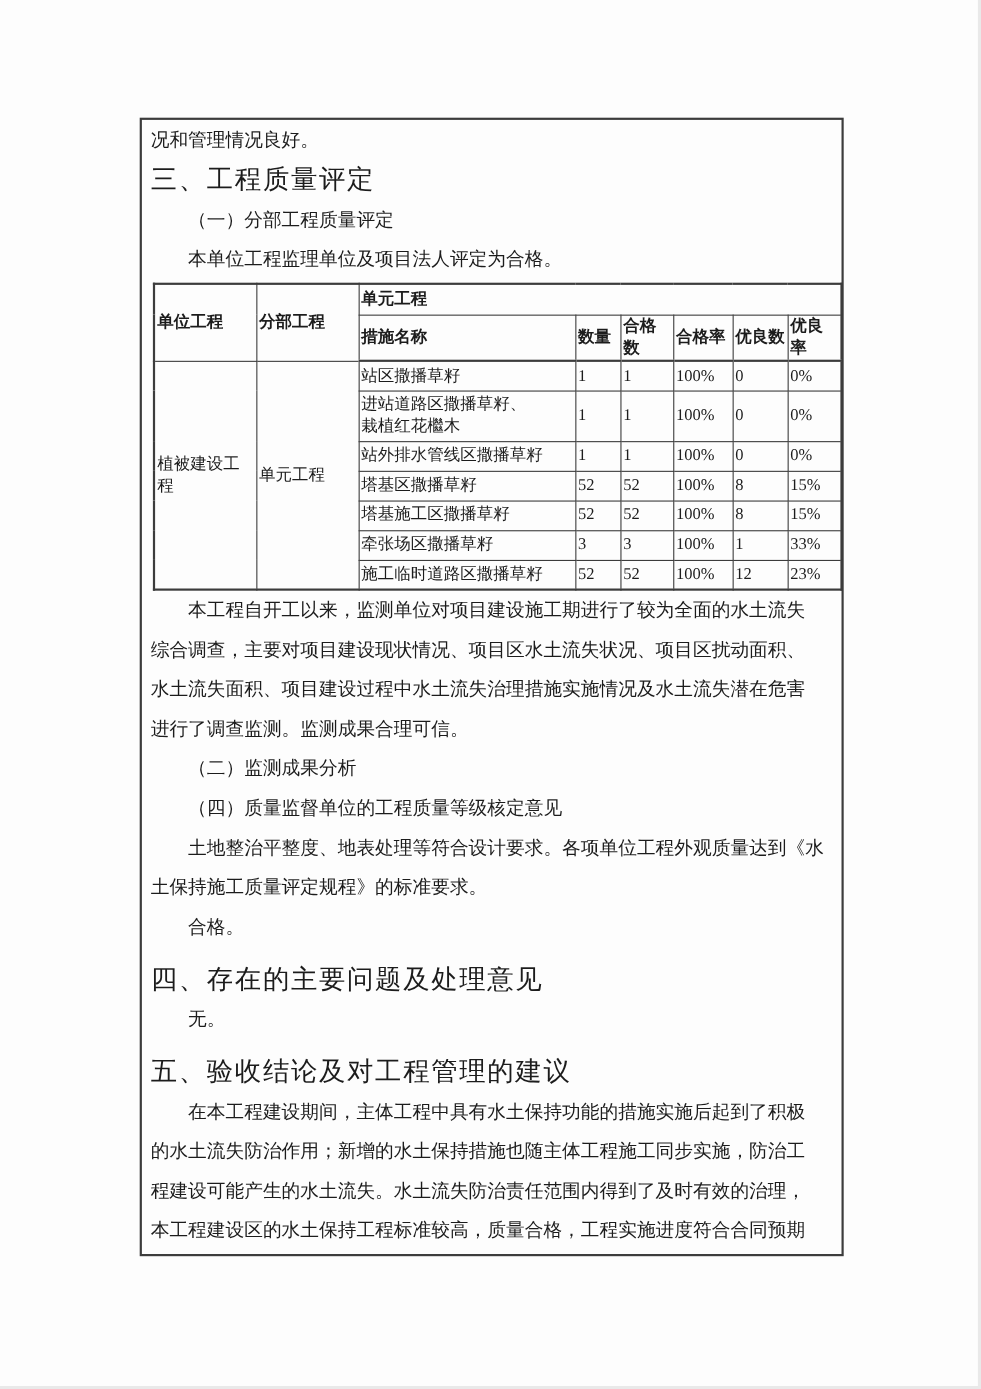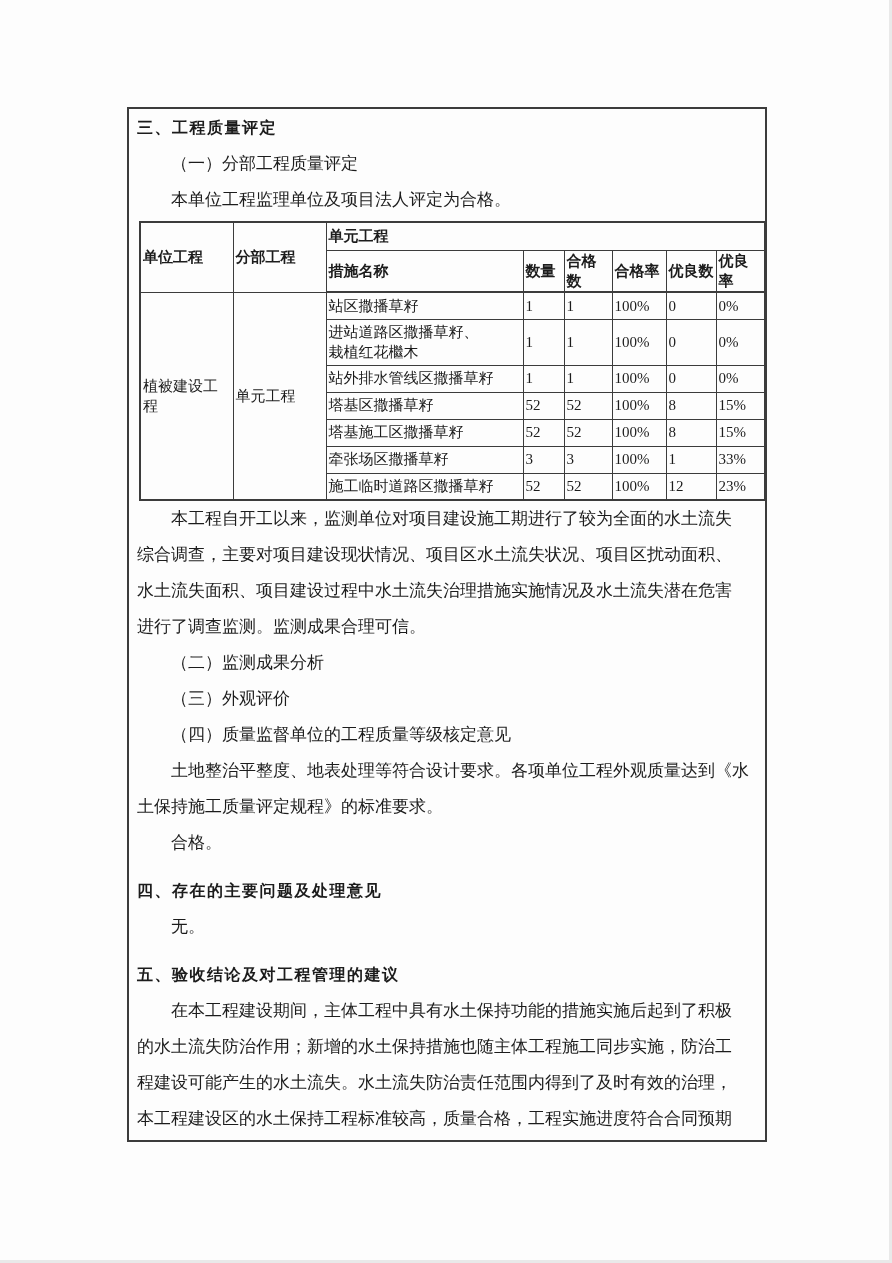--- a/index.html
+++ b/index.html
@@ -25,23 +25,23 @@
     background: #fdfdfd;
   }
   .t {
     font-size: 17px;
     line-height: 36px;
     white-space: pre-line;
     text-align: justify;
   }
   .ind { text-indent: 2em; }
   h2.sec {
-    font-size: 16px;
+    font-size: 24px;
     line-height: 36px;
-    font-weight: 700;
+    font-weight: 400;
     letter-spacing: 1.5px;
     white-space: pre-line;
   }
   h2.sec.gap { margin-top: 12px; }
   table.qt {
     border-collapse: collapse;
     table-layout: fixed;
     width: 625px;
     margin: 3px 0 0 2px;
     border: 2px solid #3c3c3c;
@@ -60,20 +60,21 @@
   tr.h28 { height: 28px; }
   tr.h27 { height: 27px; }
   tr.h46 { height: 46px; }
 </style>
 </head>
 <body>
 
 <div class="page">
   <div class="frame">
 
+    <p class="t">况和管理情况良好。</p>
 
     <h2 class="sec">三、工程质量评定</h2>
 
     <p class="t ind">（一）分部工程质量评定</p>
     <p class="t ind">本单位工程监理单位及项目法人评定为合格。</p>
 
     <table class="qt">
       <colgroup>
         <col style="width:93px">
           <col style="width:93px">
@@ -161,21 +162,20 @@
         </tr>
       </tbody>
     </table>
 
     <p class="t ind">本工程自开工以来，监测单位对项目建设施工期进行了较为全面的水土流失
 综合调查，主要对项目建设现状情况、项目区水土流失状况、项目区扰动面积、
 水土流失面积、项目建设过程中水土流失治理措施实施情况及水土流失潜在危害
 进行了调查监测。监测成果合理可信。</p>
     <p class="t ind">（二）监测成果分析</p>
 
-    <p class="t ind">（三）外观评价</p>
     <p class="t ind">（四）质量监督单位的工程质量等级核定意见</p>
 
     <p class="t ind">土地整治平整度、地表处理等符合设计要求。各项单位工程外观质量达到《水
 土保持施工质量评定规程》的标准要求。</p>
     <p class="t ind">合格。</p>
 
     <h2 class="sec gap">四、存在的主要问题及处理意见</h2>
     <p class="t ind">无。</p>
 
     <h2 class="sec gap">五、验收结论及对工程管理的建议</h2>

